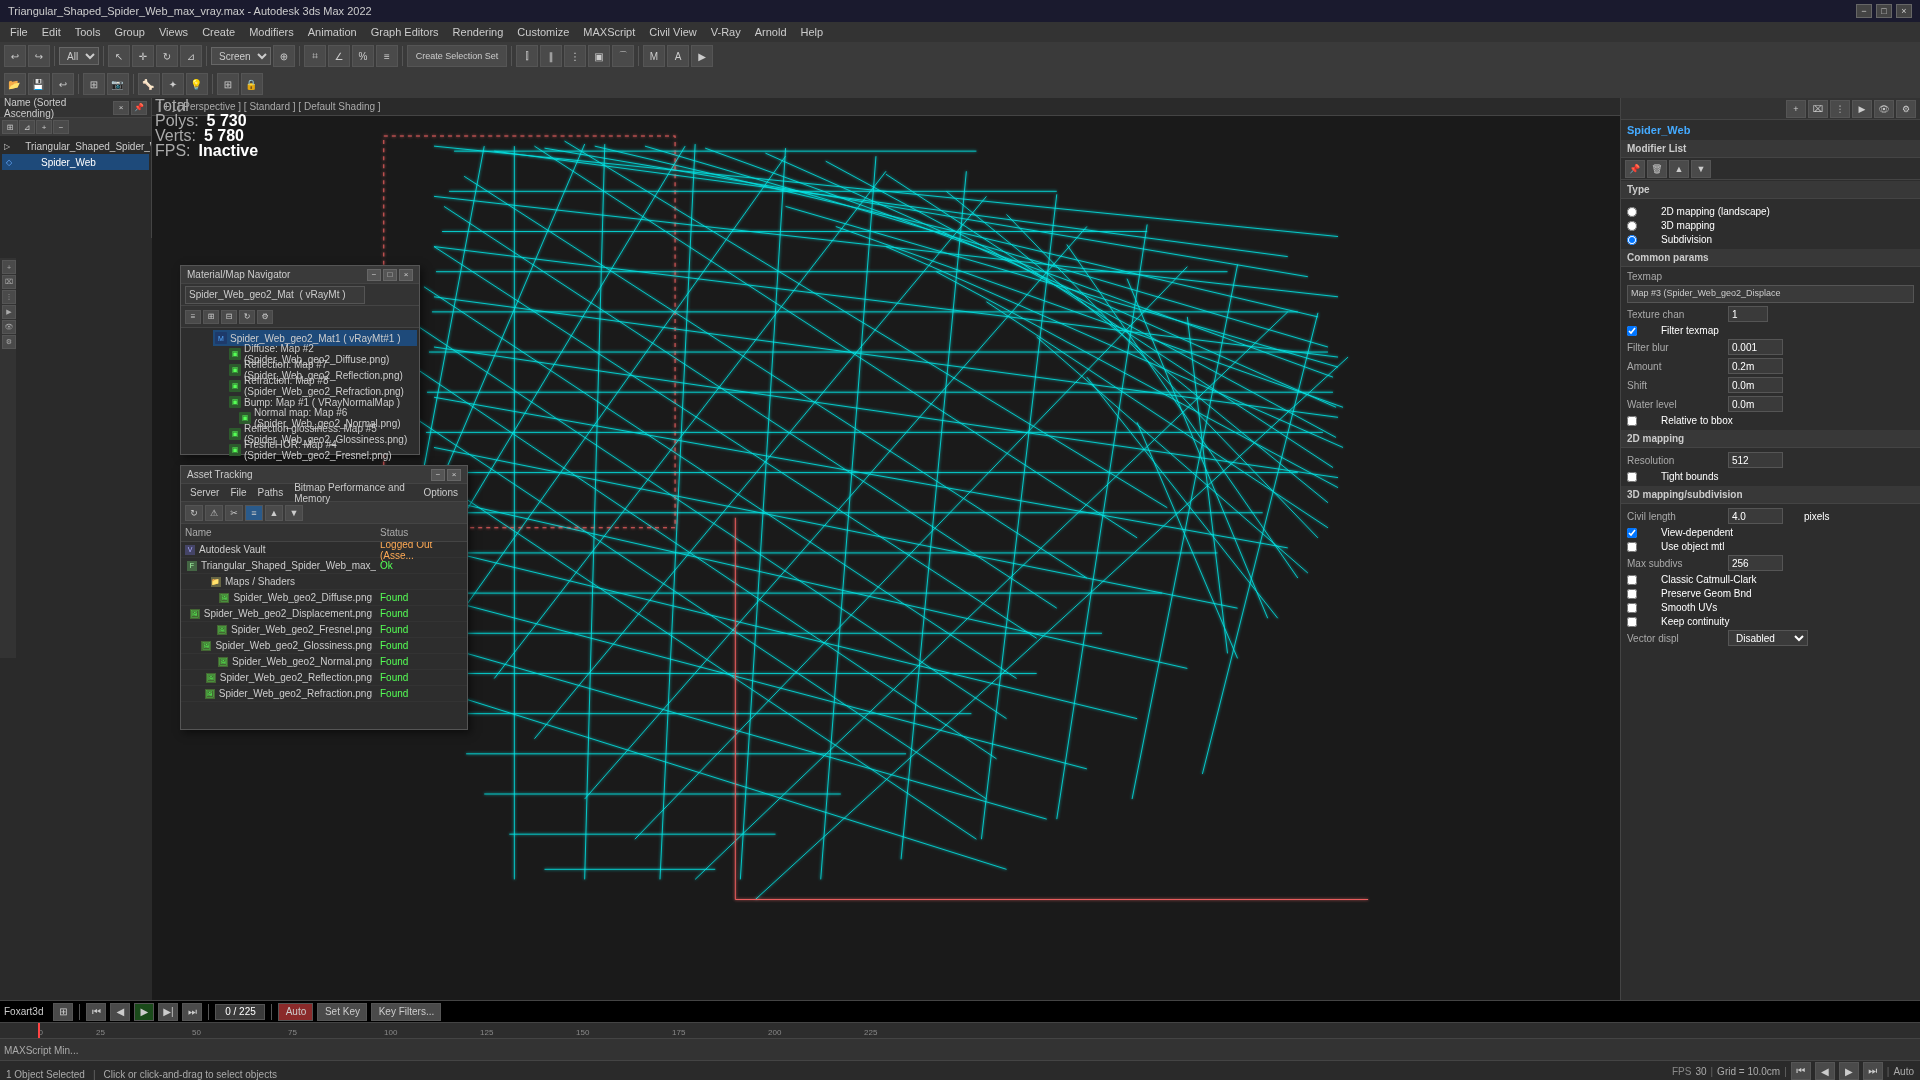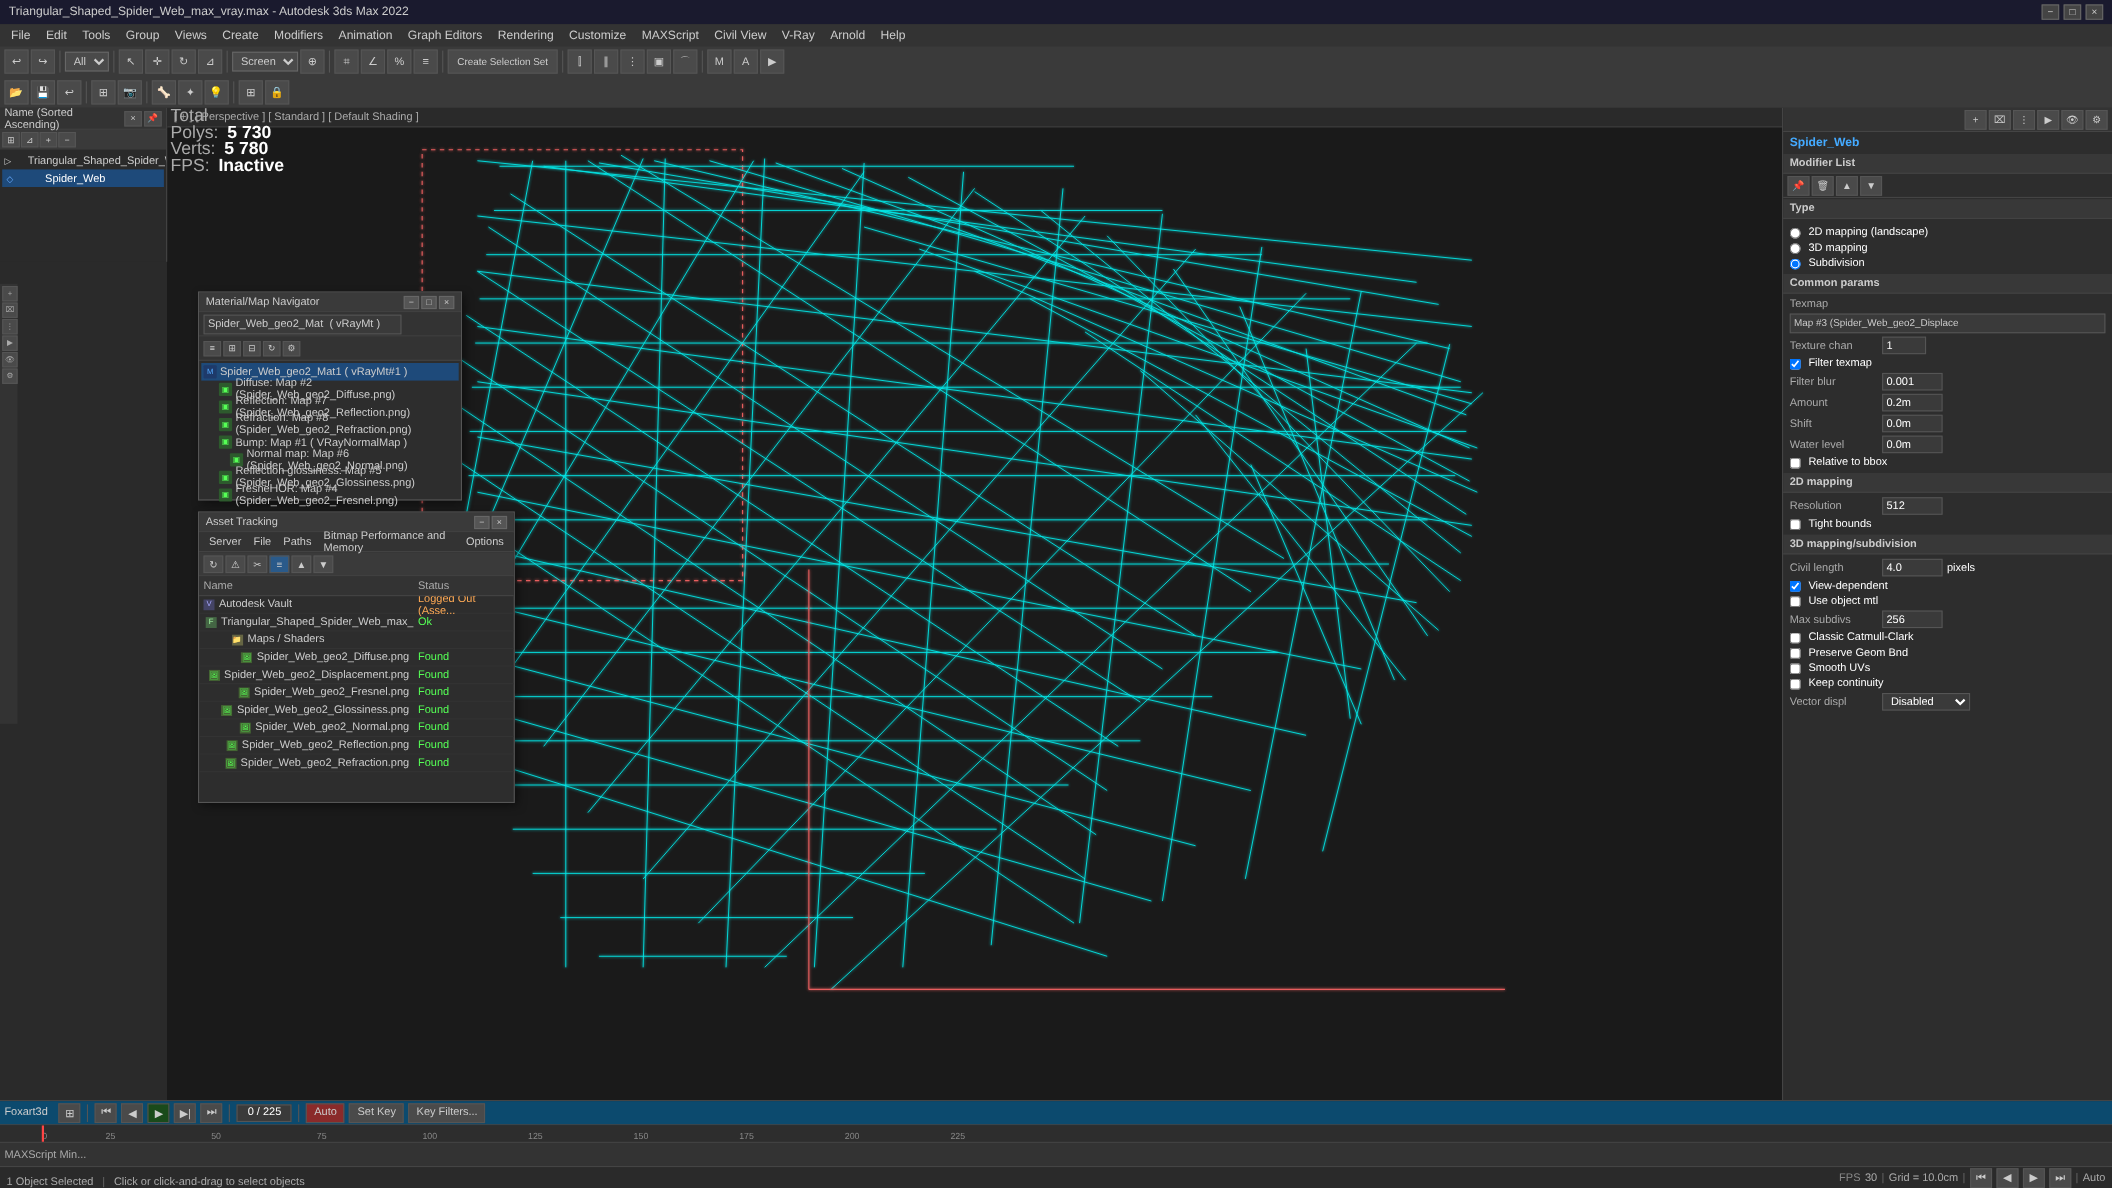--- a/index.html
+++ b/index.html
@@ -362,21 +362,21 @@
       border-radius: 50%;
       flex-shrink: 0;
     }
     .mod-bulb.gray { background: #666; }
 
     
     .param-row {
       display: flex;
       align-items: center;
       margin-bottom: 3px;
-      gap: 4px;
+      gap: 21px;
     }
     .param-label {
       color: #aaa;
       font-size: 10px;
       min-width: 80px;
     }
     .param-input {
       width: 55px;
       height: 16px;
       background: #3a3a3a;
@@ -487,20 +487,21 @@
       height: 140px;
     }
     .mn-item {
       display: flex;
       align-items: center;
       height: 16px;
       padding: 0 2px;
       font-size: 10px;
       color: #ccc;
       cursor: pointer;
+      margin-left: 30px;
     }
     .mn-item.selected { background: #1e4a7a; }
     .mn-item .mn-indent { margin-left: 14px; }
     .mn-icon {
       width: 12px;
       height: 12px;
       margin-right: 3px;
       background: #666;
       border-radius: 1px;
       display: inline-flex;
@@ -617,21 +618,21 @@
       bottom: 0;
       left: 0;
       right: 0;
       height: 60px;
       background: #2a2a2a;
       border-top: 1px solid #444;
       z-index: 100;
     }
     #timeline-bar {
       height: 22px;
-      background: #0c4a6e;
+      background: #000000;
       display: flex;
       align-items: center;
       padding: 0 4px;
       gap: 4px;
       border-bottom: 1px solid #444;
     }
     #timeline-ruler {
       height: 16px;
       background: #2d2d2d;
       border-bottom: 1px solid #444;

